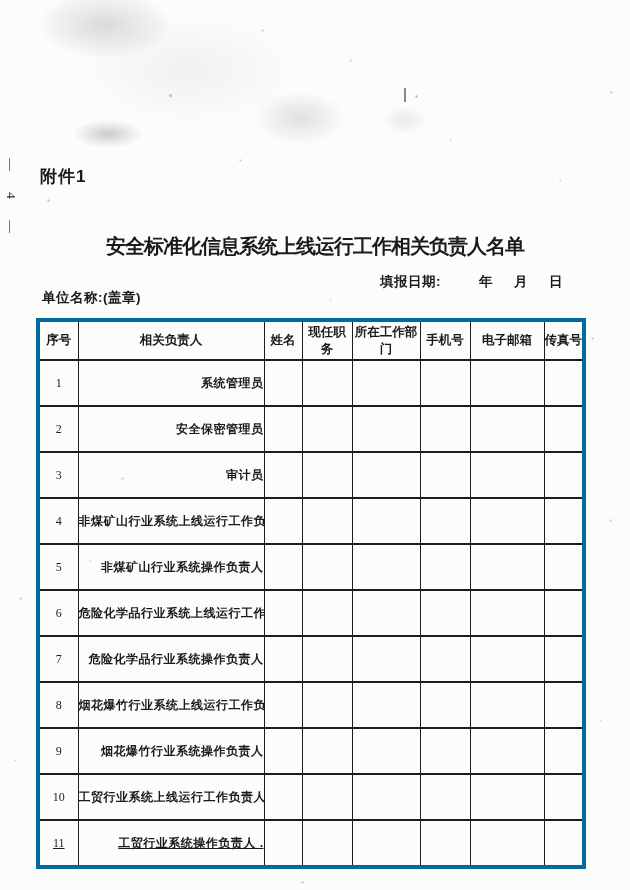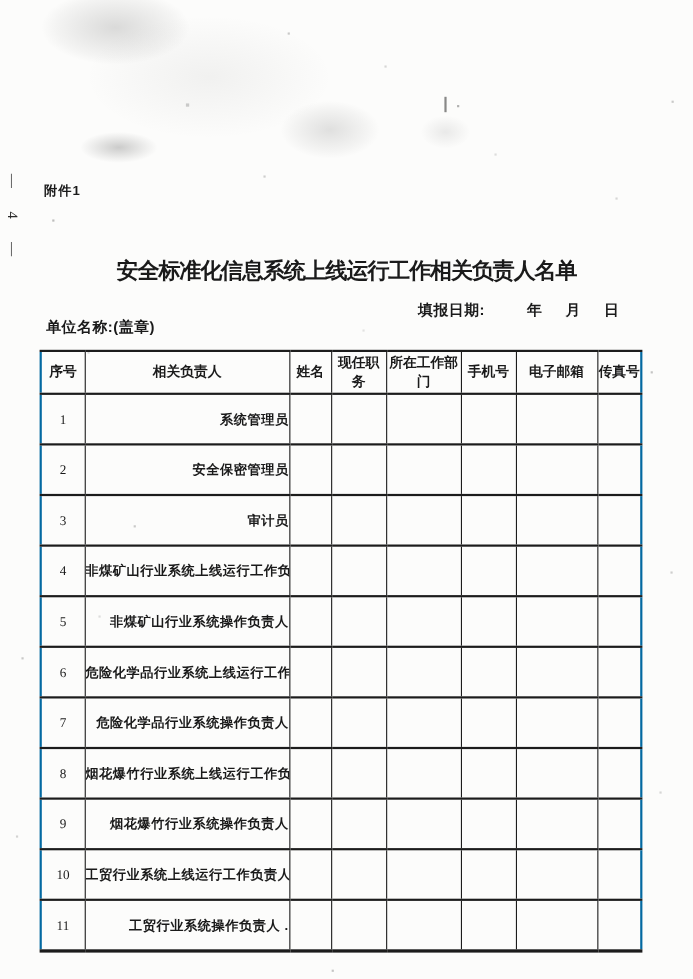--- a/index.html
+++ b/index.html
@@ -48,21 +48,21 @@
   
   .margin-pagenum{
     position:absolute;left:1px;top:158px;height:100px;width:18px;
     writing-mode:vertical-rl;text-orientation:mixed;
     font-size:13px;letter-spacing:9px;color:#2a2a2a;
     font-family:"Liberation Serif","DejaVu Serif",serif;
   }
   
   .attachment{
     position:absolute;left:28px;top:165px;
-    font-size:12px;font-weight:700;letter-spacing:1px;padding-left:12px;
+    font-size:17px;font-weight:700;letter-spacing:1px;padding-left:12px;
   }
   .title{
     position:absolute;left:0;right:0;top:217px;margin:16px;
     text-align:center;
     font-size:20px;font-weight:700;letter-spacing:-1px;
   }
   .unit-label{
     position:absolute;left:42px;top:289px;
     font-size:13.5px;font-weight:700;letter-spacing:.5px;
   }
@@ -78,22 +78,22 @@
     position:absolute;left:36px;top:318px;
     width:546px;
     border-collapse:collapse;table-layout:fixed;
     background:transparent;
   }
   table.form th,table.form td{
     border:1px solid #1c1c1c;
     border-top-width:2px;border-bottom-width:2px;
     padding:0;overflow:hidden;
   }
-  table.form{border:2px solid #0369a1;}
-  table.form tr:last-child td{border-bottom-width:3px;}
+  table.form{border:4px solid #0369a1;}
+  table.form tr:last-child td{border-bottom-width:3px;text-decoration:underline;}
   table.form th{
     height:37px;
     font-size:12.5px;font-weight:700;letter-spacing:0;
     text-align:center;vertical-align:middle;
   }
   table.form td{
     height:44px;vertical-align:middle;
     font-size:12px;
   }
   td.no{

